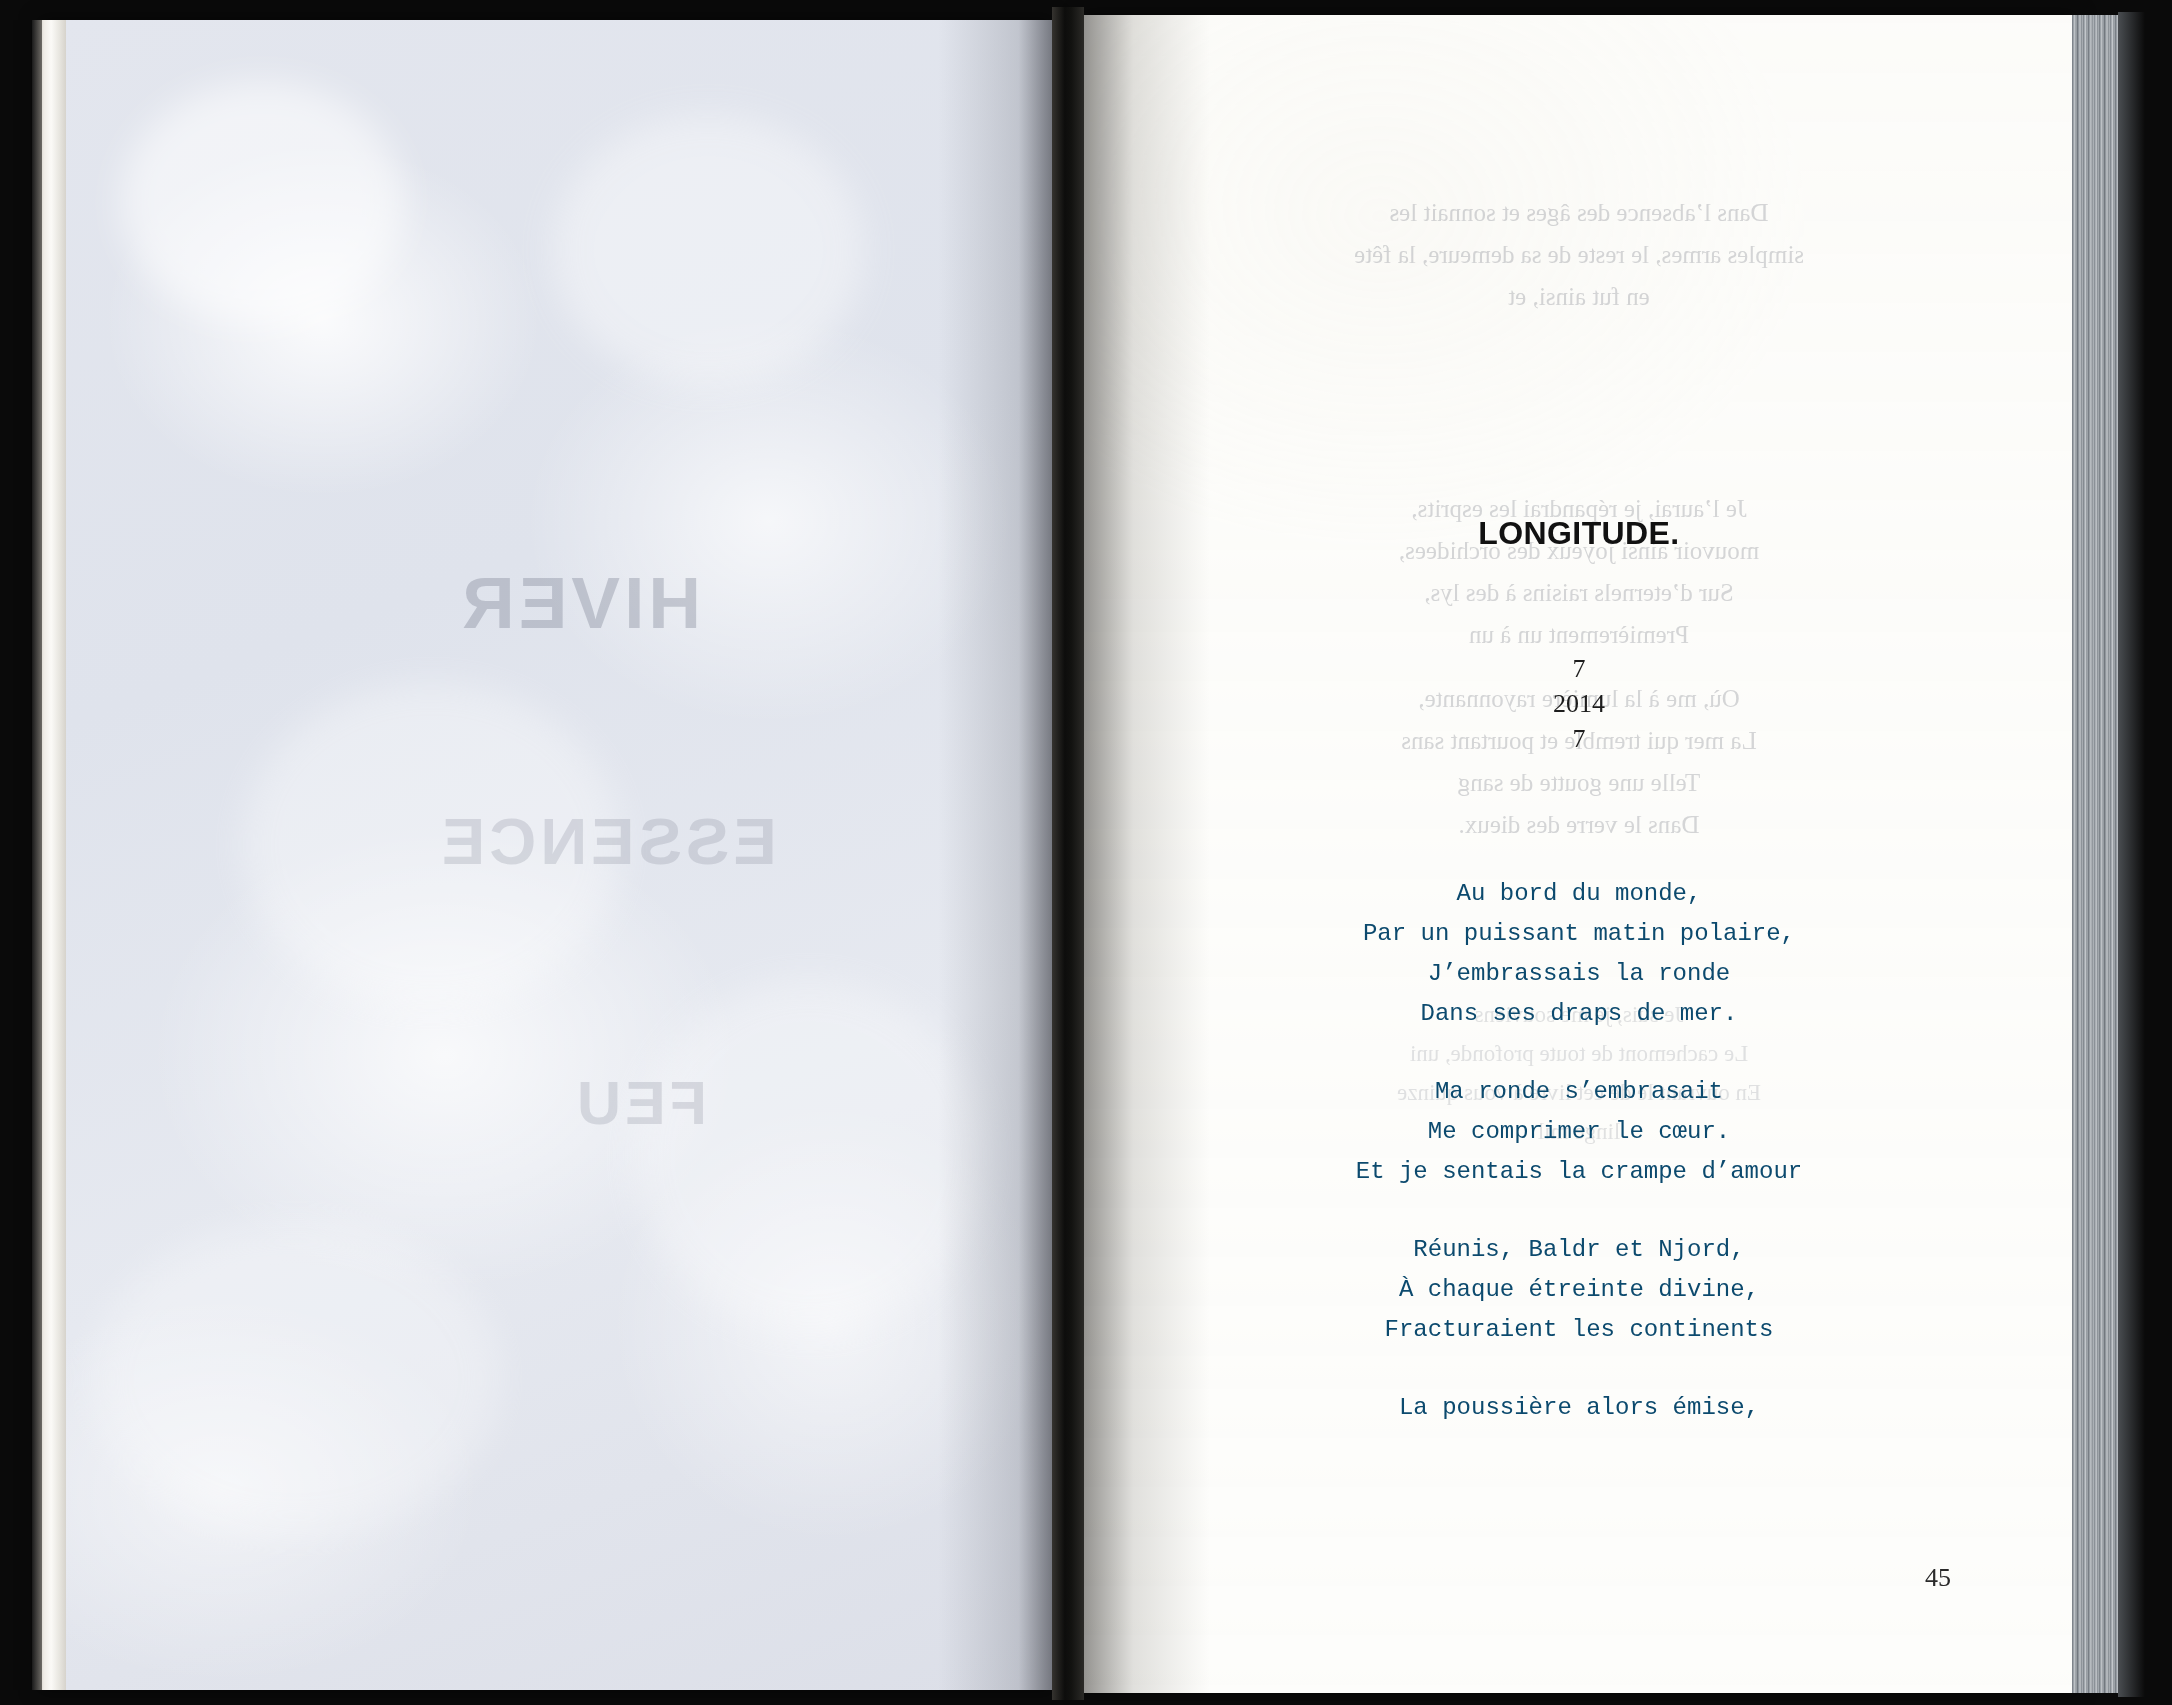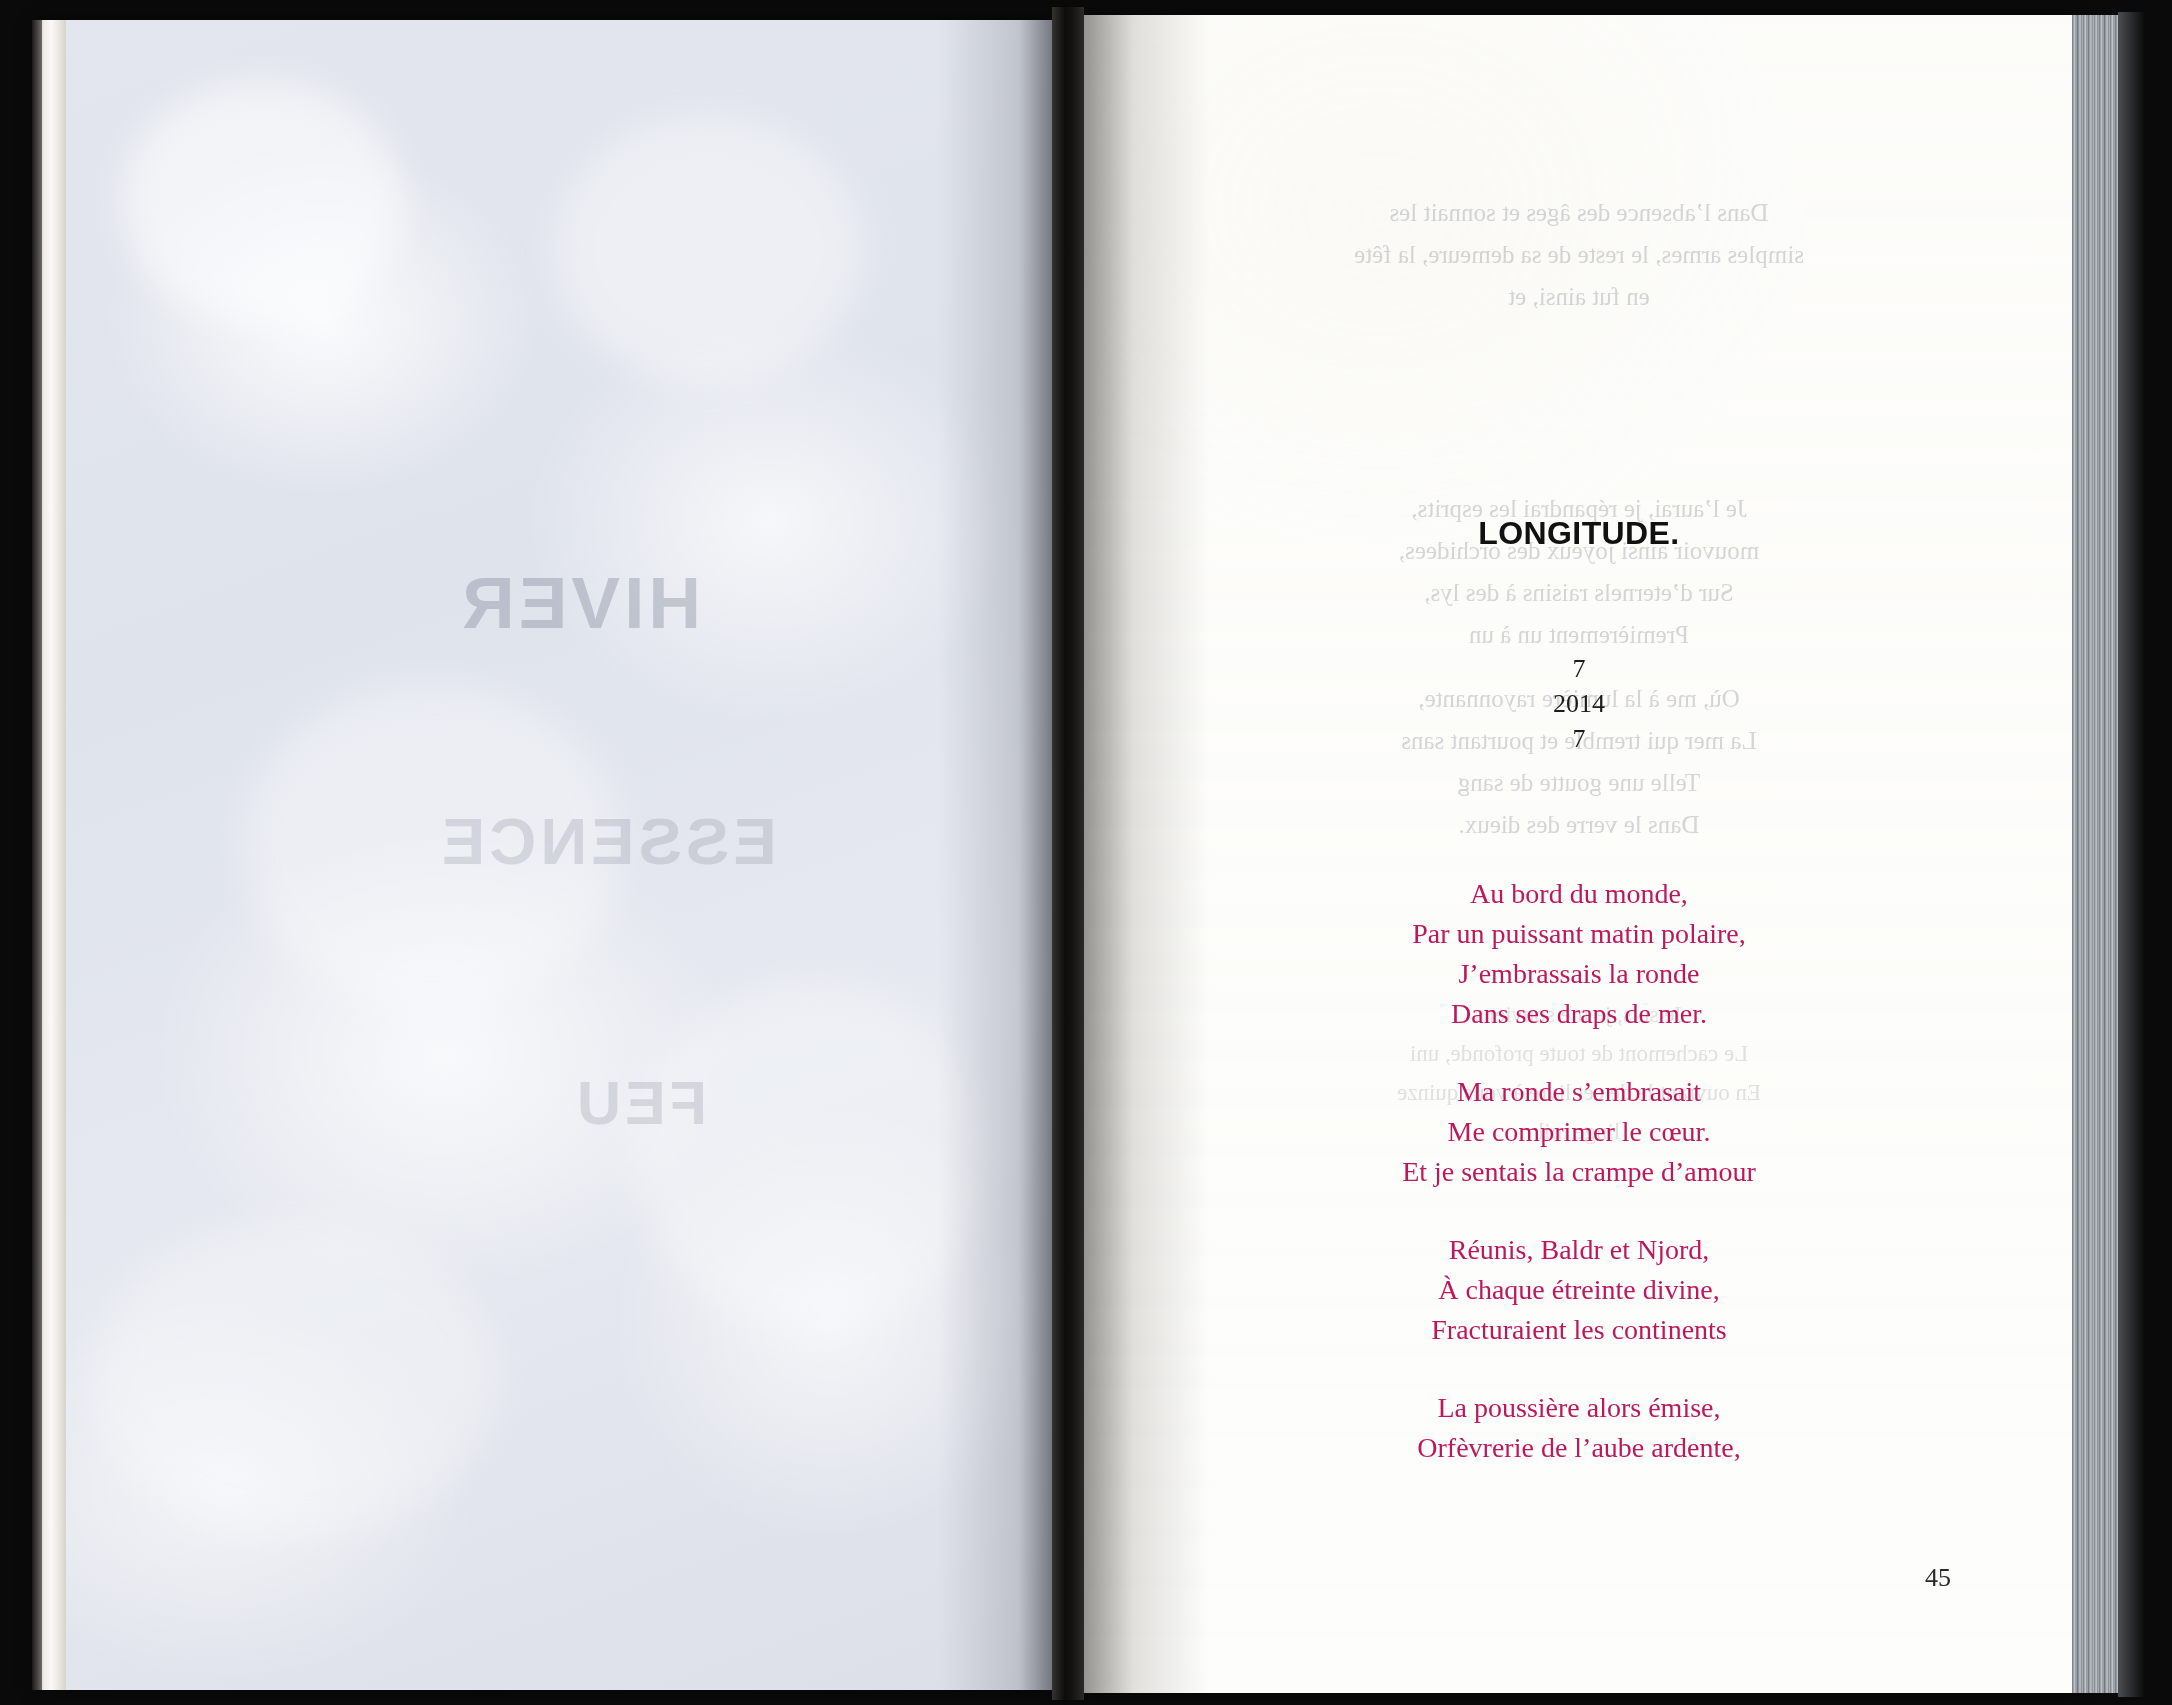--- a/index.html
+++ b/index.html
@@ -195,23 +195,24 @@
     font-size: 26px;
     line-height: 35px;
     color: #1d1d1d;
   }
 
   .stanzas {
     position: absolute;
     left: 0;
     width: 100%;
     top: 859px;
-    font-size: 28px;
+    font-size: 24px;
     line-height: 40px;
-    color: #be185d;
+    color: #0c4a6e;
+    font-family: Liberation Mono, monospace;
   }
   .stanza { margin-bottom: 38px; }
   .line { white-space: nowrap; }
 
   .folio {
     position: absolute;
     right: 125px;
     bottom: 100px;
     font-size: 26px;
     color: #2a2a2a;
@@ -295,21 +296,20 @@
           <div class="line">Me comprimer le cœur.</div>
           <div class="line">Et je sentais la crampe d’amour</div>
         </div>
         <div class="stanza">
           <div class="line">Réunis, Baldr et Njord,</div>
           <div class="line">À chaque étreinte divine,</div>
           <div class="line">Fracturaient les continents</div>
         </div>
         <div class="stanza">
           <div class="line">La poussière alors émise,</div>
-          <div class="line">Orfèvrerie de l’aube ardente,</div>
         </div>
       </div>
 
       <div class="folio">45</div>
     </div>
   </div>
 
   <div class="edge-right"></div>
   <div class="edge-right-shadow"></div>
 

